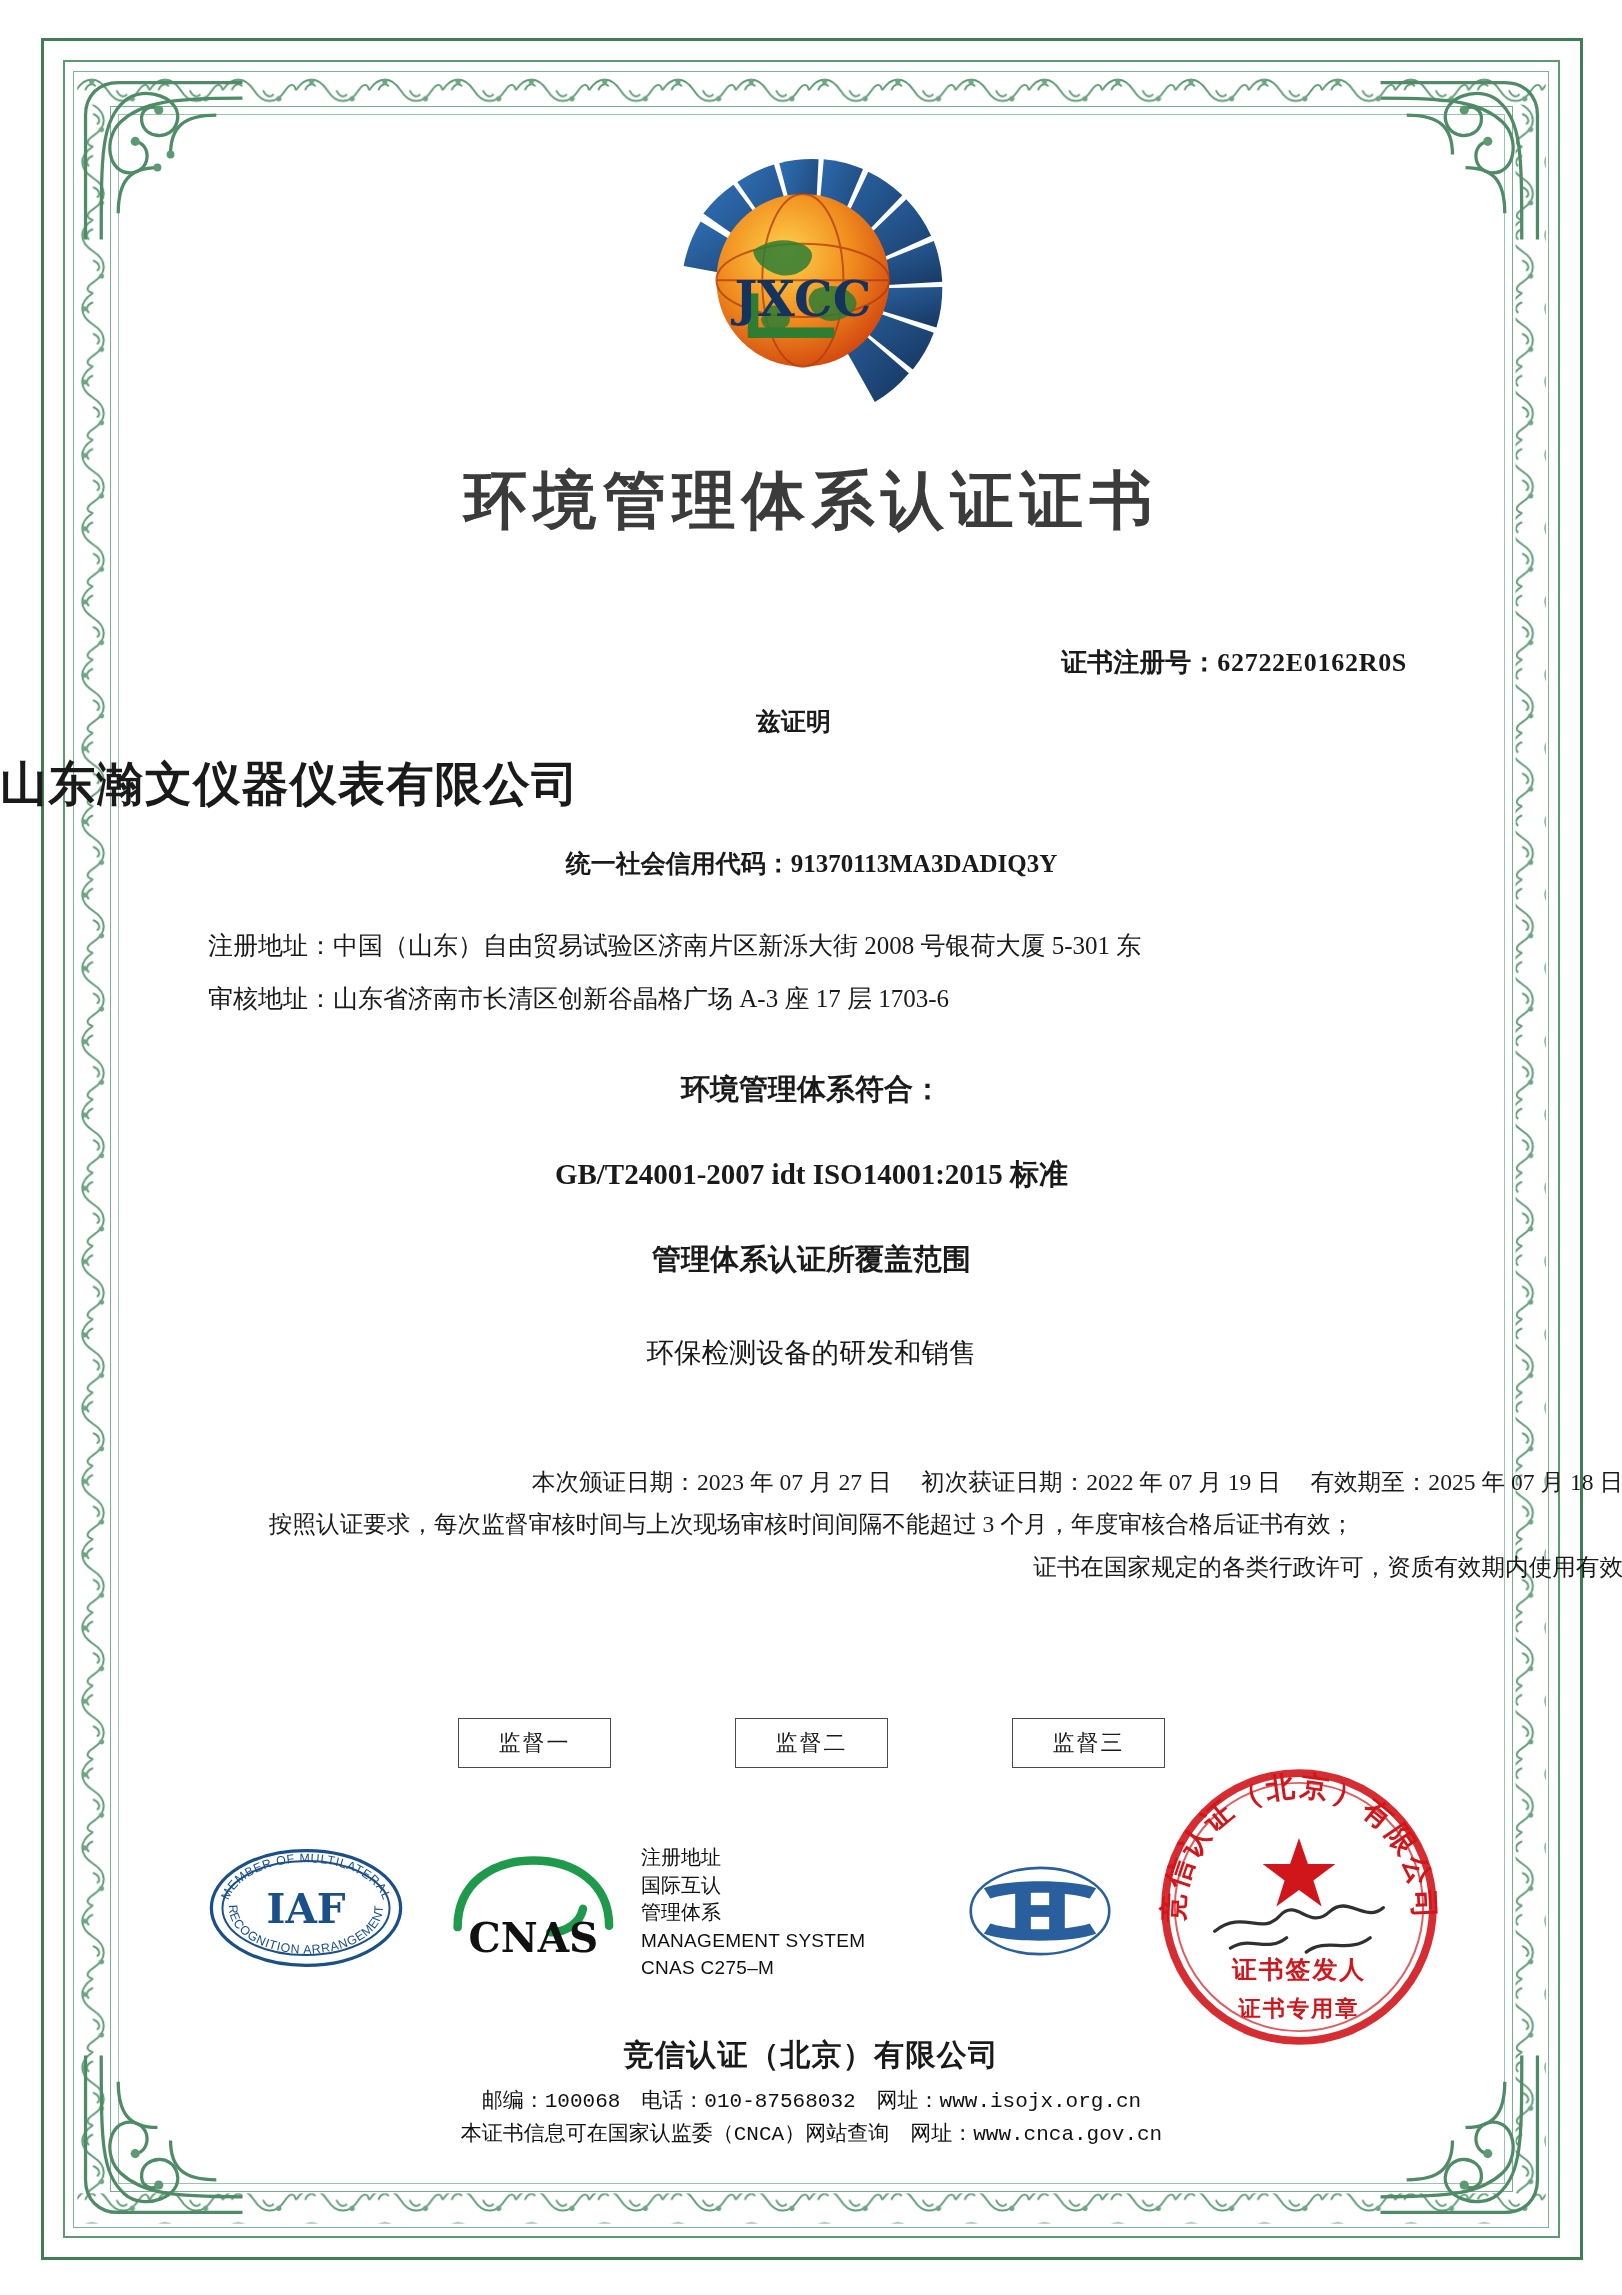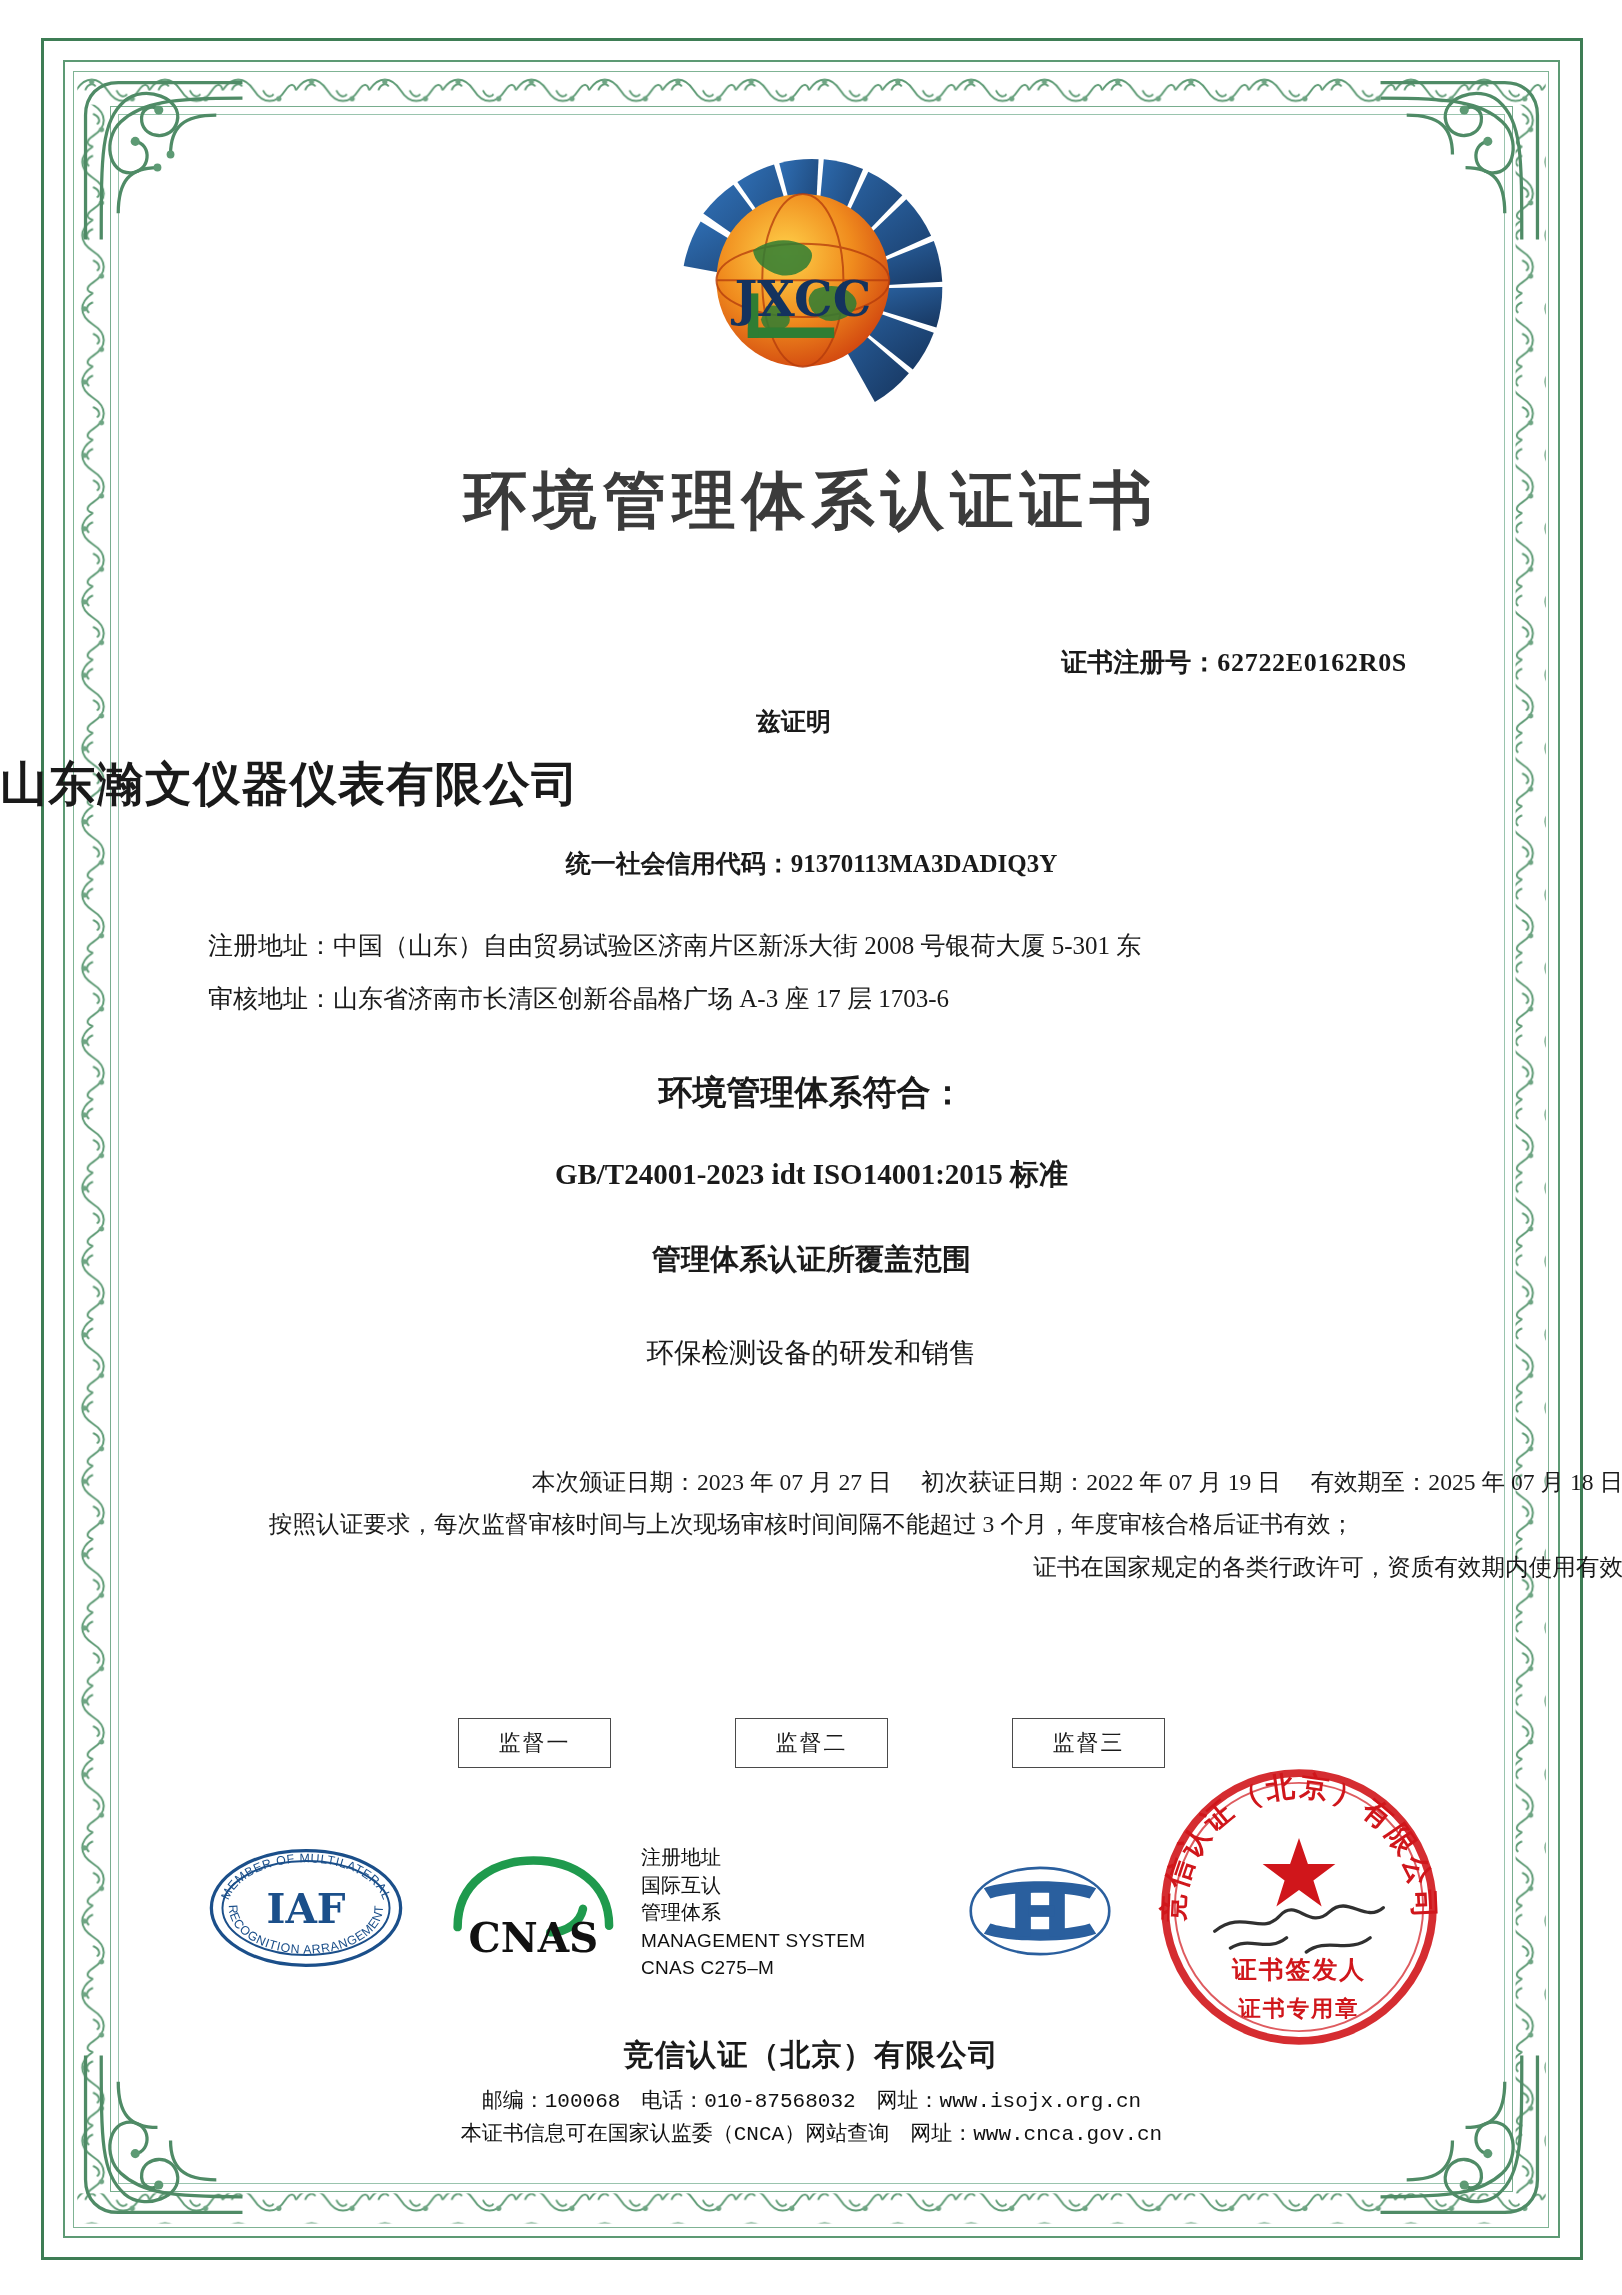--- a/index.html
+++ b/index.html
@@ -154,21 +154,21 @@
     white-space: nowrap;
   }
   .addr-line.a1 { top: 929px; }
   .addr-line.a2 { top: 982px; }
 
   .conform-title {
     position: absolute;
     left: 0; right: 0;
     top: 1070px;
     text-align: center;
-    font-size: 34px;
+    font-size: 29px;
     font-weight: bold;
   }
   .standard {
     position: absolute;
     left: 0; right: 0;
     top: 1155px;
     text-align: center;
     font-size: 29px;
     font-weight: bold;
   }
@@ -460,21 +460,21 @@
 <div class="company">山东瀚文仪器仪表有限公司</div>
 
 <div class="credit-code">
   <span>统一社会信用代码：</span><span>91370113MA3DADIQ3Y</span>
 </div>
 
 <div class="addr-line a1">注册地址：中国（山东）自由贸易试验区济南片区新泺大街 2008 号银荷大厦 5-301 东</div>
 <div class="addr-line a2">审核地址：山东省济南市长清区创新谷晶格广场 A-3 座 17 层 1703-6</div>
 
 <div class="conform-title">环境管理体系符合：</div>
-<div class="standard">GB/T24001-2023 idt ISO14001:2015 标准</div>
+<div class="standard">GB/T24001-2007 idt ISO14001:2015 标准</div>
 <div class="scope-title">管理体系认证所覆盖范围</div>
 <div class="scope-body">环保检测设备的研发和销售</div>
 
 <div class="dates-line">本次颁证日期：2023 年 07 月 27 日　 初次获证日期：2022 年 07 月 19 日　 有效期至：2025 年 07 月 18 日</div>
 <div class="note-line1">按照认证要求，每次监督审核时间与上次现场审核时间间隔不能超过 3 个月，年度审核合格后证书有效；</div>
 <div class="note-line2">证书在国家规定的各类行政许可，资质有效期内使用有效</div>
 
 <div class="sup-row">
   <div class="sup-box">监督一</div>
   <div class="sup-box">监督二</div>

